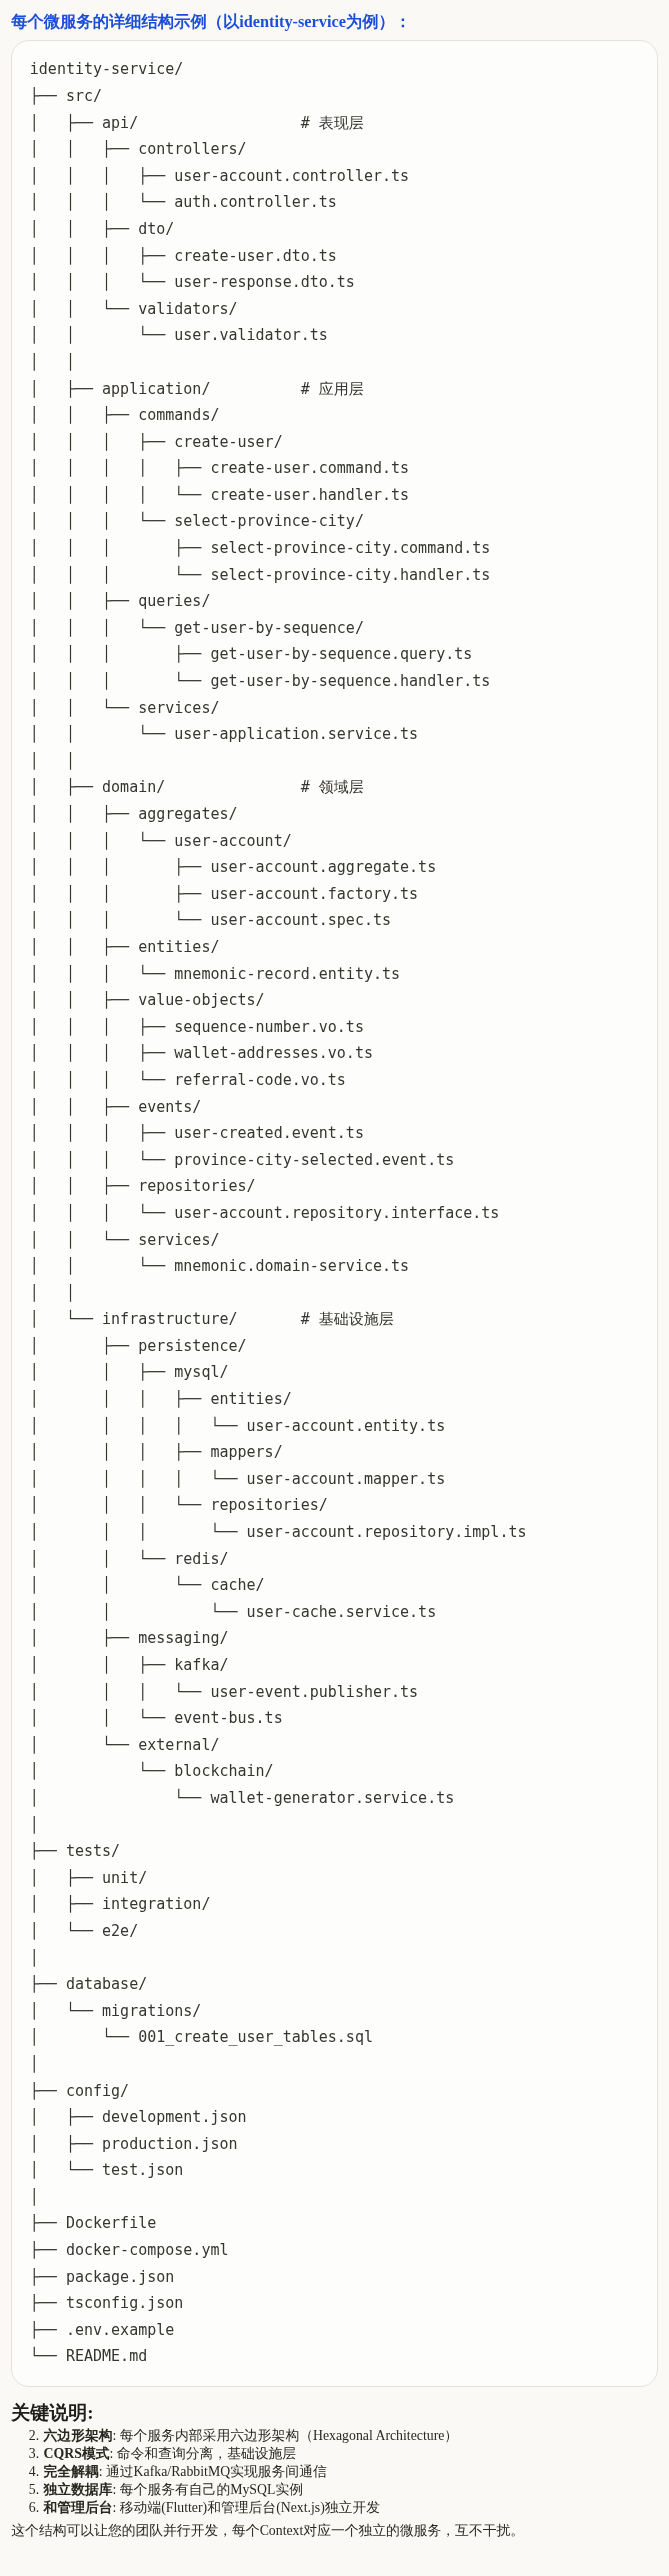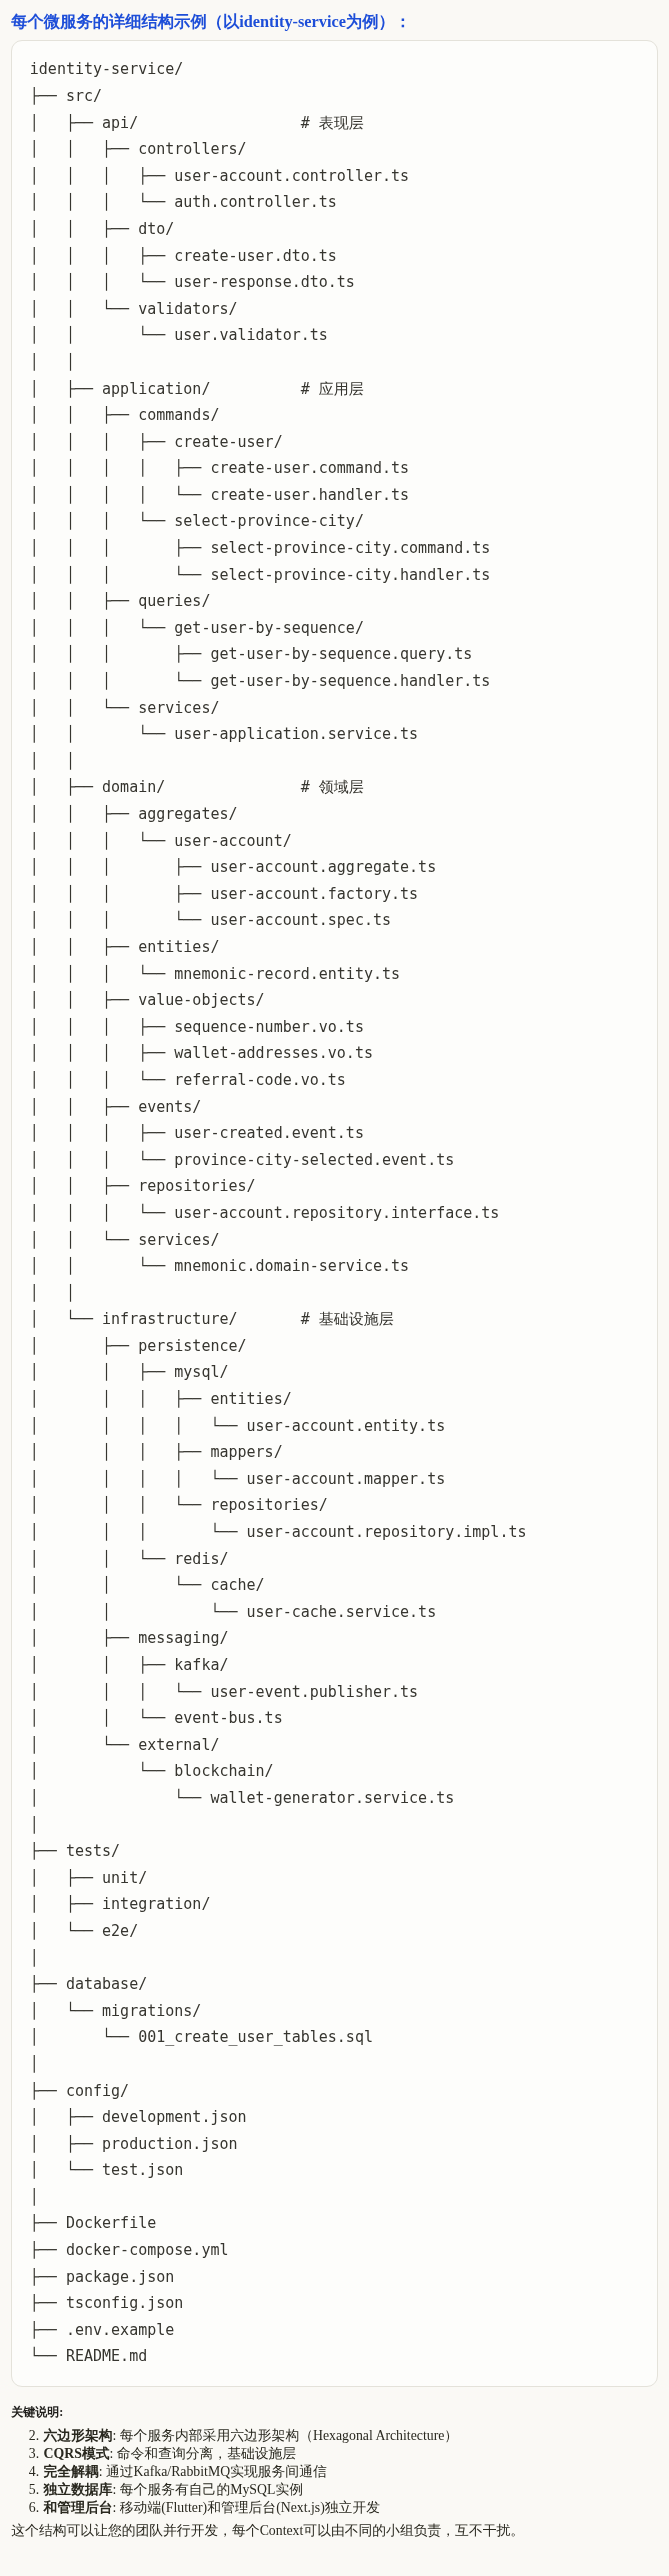--- a/index.html
+++ b/index.html
@@ -16,35 +16,35 @@
   .title {
     font-size: 16.3px;
     font-weight: 700;
     line-height: 21px;
     color: #1d4ed8;
     margin: 0 0 7.5px 0;
   }
   .code-block {
     background: #FDFDFB;
     border: 0.6px solid #E4E2DA;
-    border-radius: 11px;
+    border-radius: 18px;
     padding: 15.6px 17.5px;
     overflow: hidden;
   }
   pre.tree {
     margin: 0;
     font-family: "DejaVu Sans Mono", "Liberation Mono", monospace;
     font-size: 15px;
     line-height: 26.6px;
     color: #36352F;
     white-space: pre;
   }
   .notes { margin-top: 16.3px; }
   .notes-heading {
-    font-size: 12px;
+    font-size: 19px;
     font-weight: 700;
     line-height: 19.4px;
     color: #1F1E1B;
     margin: 0 0 5px 0;
   }
   ol.notes-list {
     list-style: none;
     margin: 0;
     padding: 0 0 0 17.5px;
   }
@@ -165,17 +165,17 @@
     <p class="notes-heading">关键说明:</p>
 
     <ol class="notes-list">
       <li><span class="note-num">2.</span><span class="note-term">六边形架构</span><span class="note-text">: 每个服务内部采用六边形架构（Hexagonal Architecture）</span></li>
       <li><span class="note-num">3.</span><span class="note-term">CQRS模式</span><span class="note-text">: 命令和查询分离，基础设施层</span></li>
       <li><span class="note-num">4.</span><span class="note-term">完全解耦</span><span class="note-text">: 通过Kafka/RabbitMQ实现服务间通信</span></li>
       <li><span class="note-num">5.</span><span class="note-term">独立数据库</span><span class="note-text">: 每个服务有自己的MySQL实例</span></li>
       <li><span class="note-num">6.</span><span class="note-term">和管理后台</span><span class="note-text">: 移动端(Flutter)和管理后台(Next.js)独立开发</span></li>
     </ol>
 
-    <p class="notes-footer">这个结构可以让您的团队并行开发，每个Context可以由不同的小组负责，互不干扰。</p>
+    <p class="notes-footer">这个结构可以让您的团队并行开发，每个Context对应一个独立的微服务，互不干扰。</p>
   </div>
 
 </div>
 
 
 </body></html>

